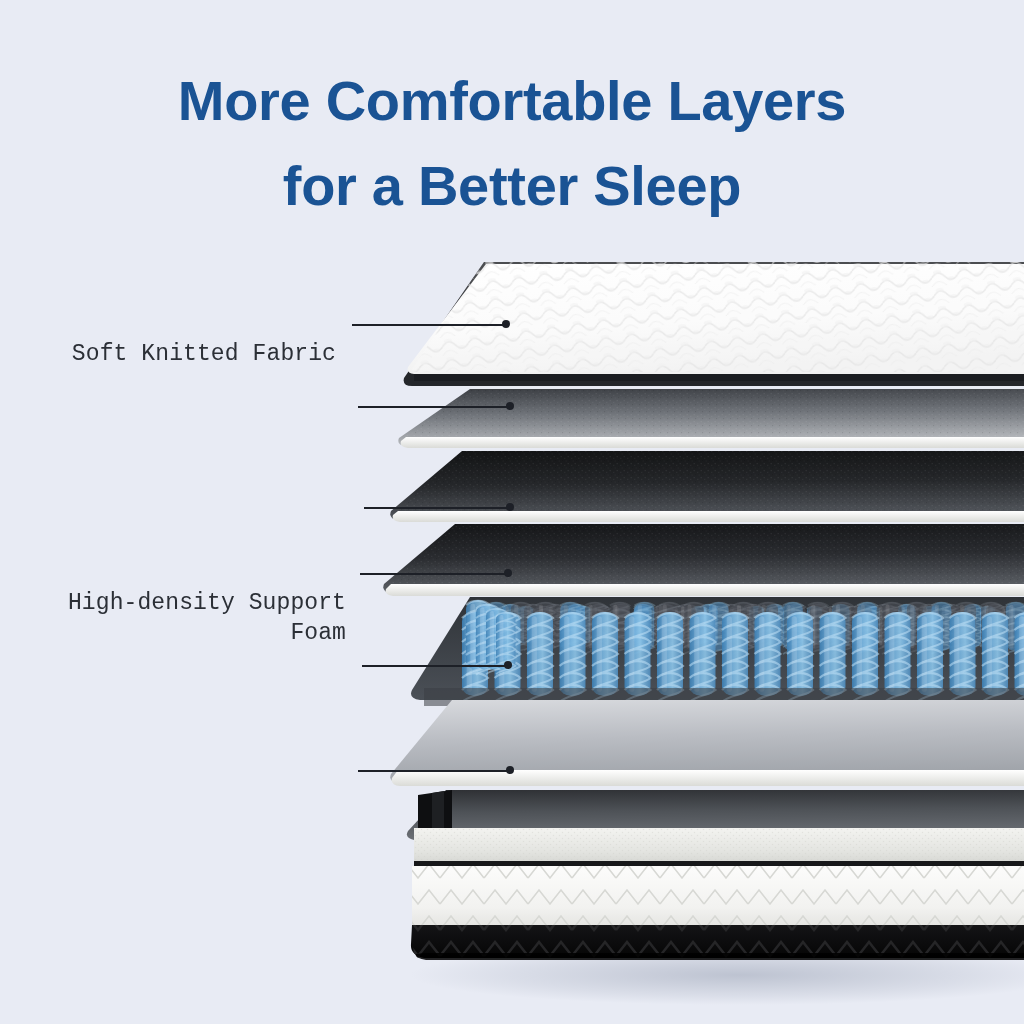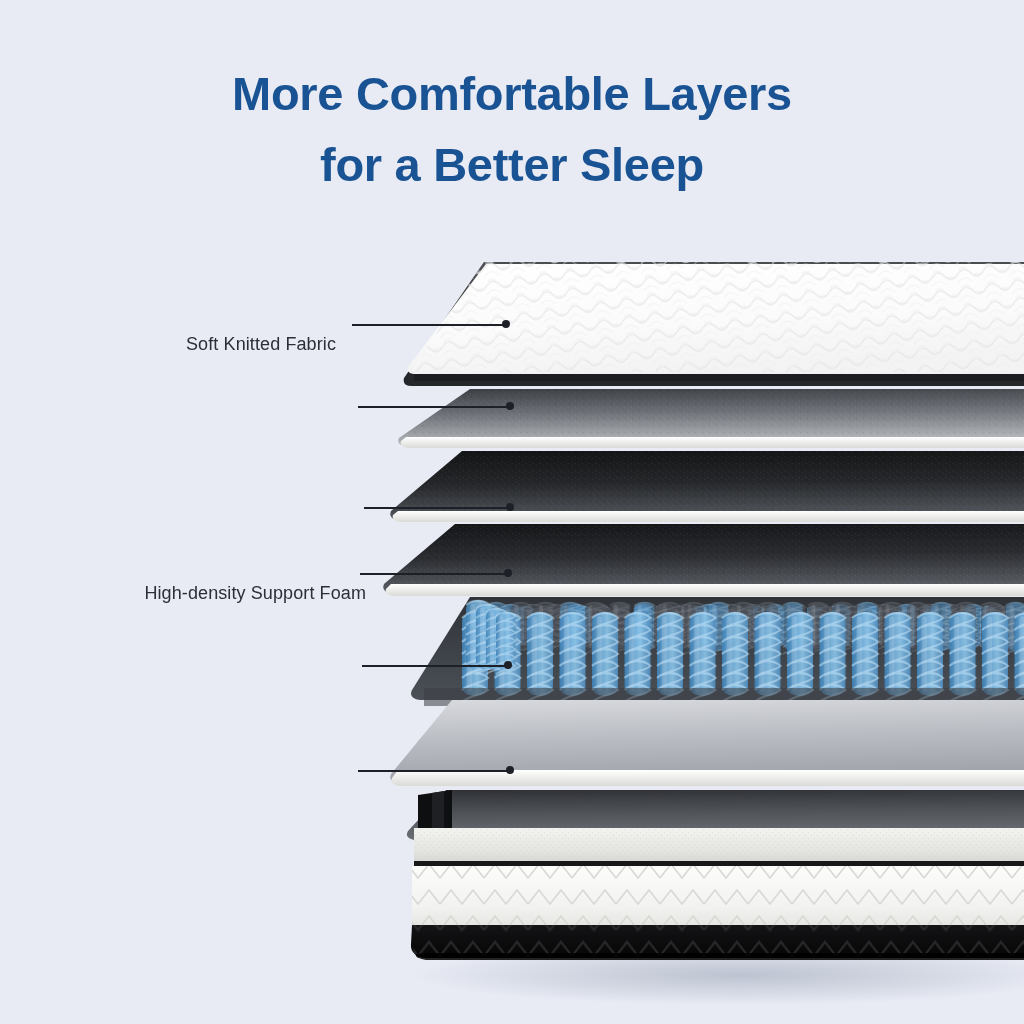--- a/index.html
+++ b/index.html
@@ -9,35 +9,36 @@
     font-family:"Liberation Sans", sans-serif;
     position:relative;
   }
   #stage{position:absolute;inset:0;width:1024px;height:1024px;overflow:hidden;}
 
   
   .title{
     position:absolute;left:0;top:58px;width:1024px;
     text-align:center;
     color:#1a5394;
-    font-size:47px;line-height:1.52;
+    font-size:56px;line-height:1.52;
     font-weight:bold;
     letter-spacing:-0.3px;
     white-space:pre-line;
   }
 
   
   .label{
     position:absolute;
     color:#2b2f36;
-    font-size:18px;
+    font-size:23px;
     line-height:1.30;
     text-align:right;
     white-space:pre-line;
     letter-spacing:0.1px;
+    font-family:Liberation Mono, monospace;
   }
   .lbl-inner{display:block;}
 
   
   .leader{position:absolute;height:2px;background:#1d2027;}
   .dot{position:absolute;width:8px;height:8px;border-radius:50%;background:#1d2027;}
 
   
   #art{position:absolute;left:0;top:0;width:1024px;height:1024px;}
 </style>
@@ -571,19 +572,19 @@
 
   <div class="title">More Comfortable Layers
 for a Better Sleep</div>
 
   <div class="label" style="left:0;top:310px;width:336px;">
     <span class="lbl-inner">Soft Knitted Fabric</span>
   </div>
 
 
 
-  <div class="label" style="left:0;top:559px;width:346px;padding-left:20px;">
+  <div class="label" style="left:0;top:559px;width:346px;">
     <span class="lbl-inner">High-density Support Foam</span>
   </div>
 
 
 
 </div>
 
 </body></html>

